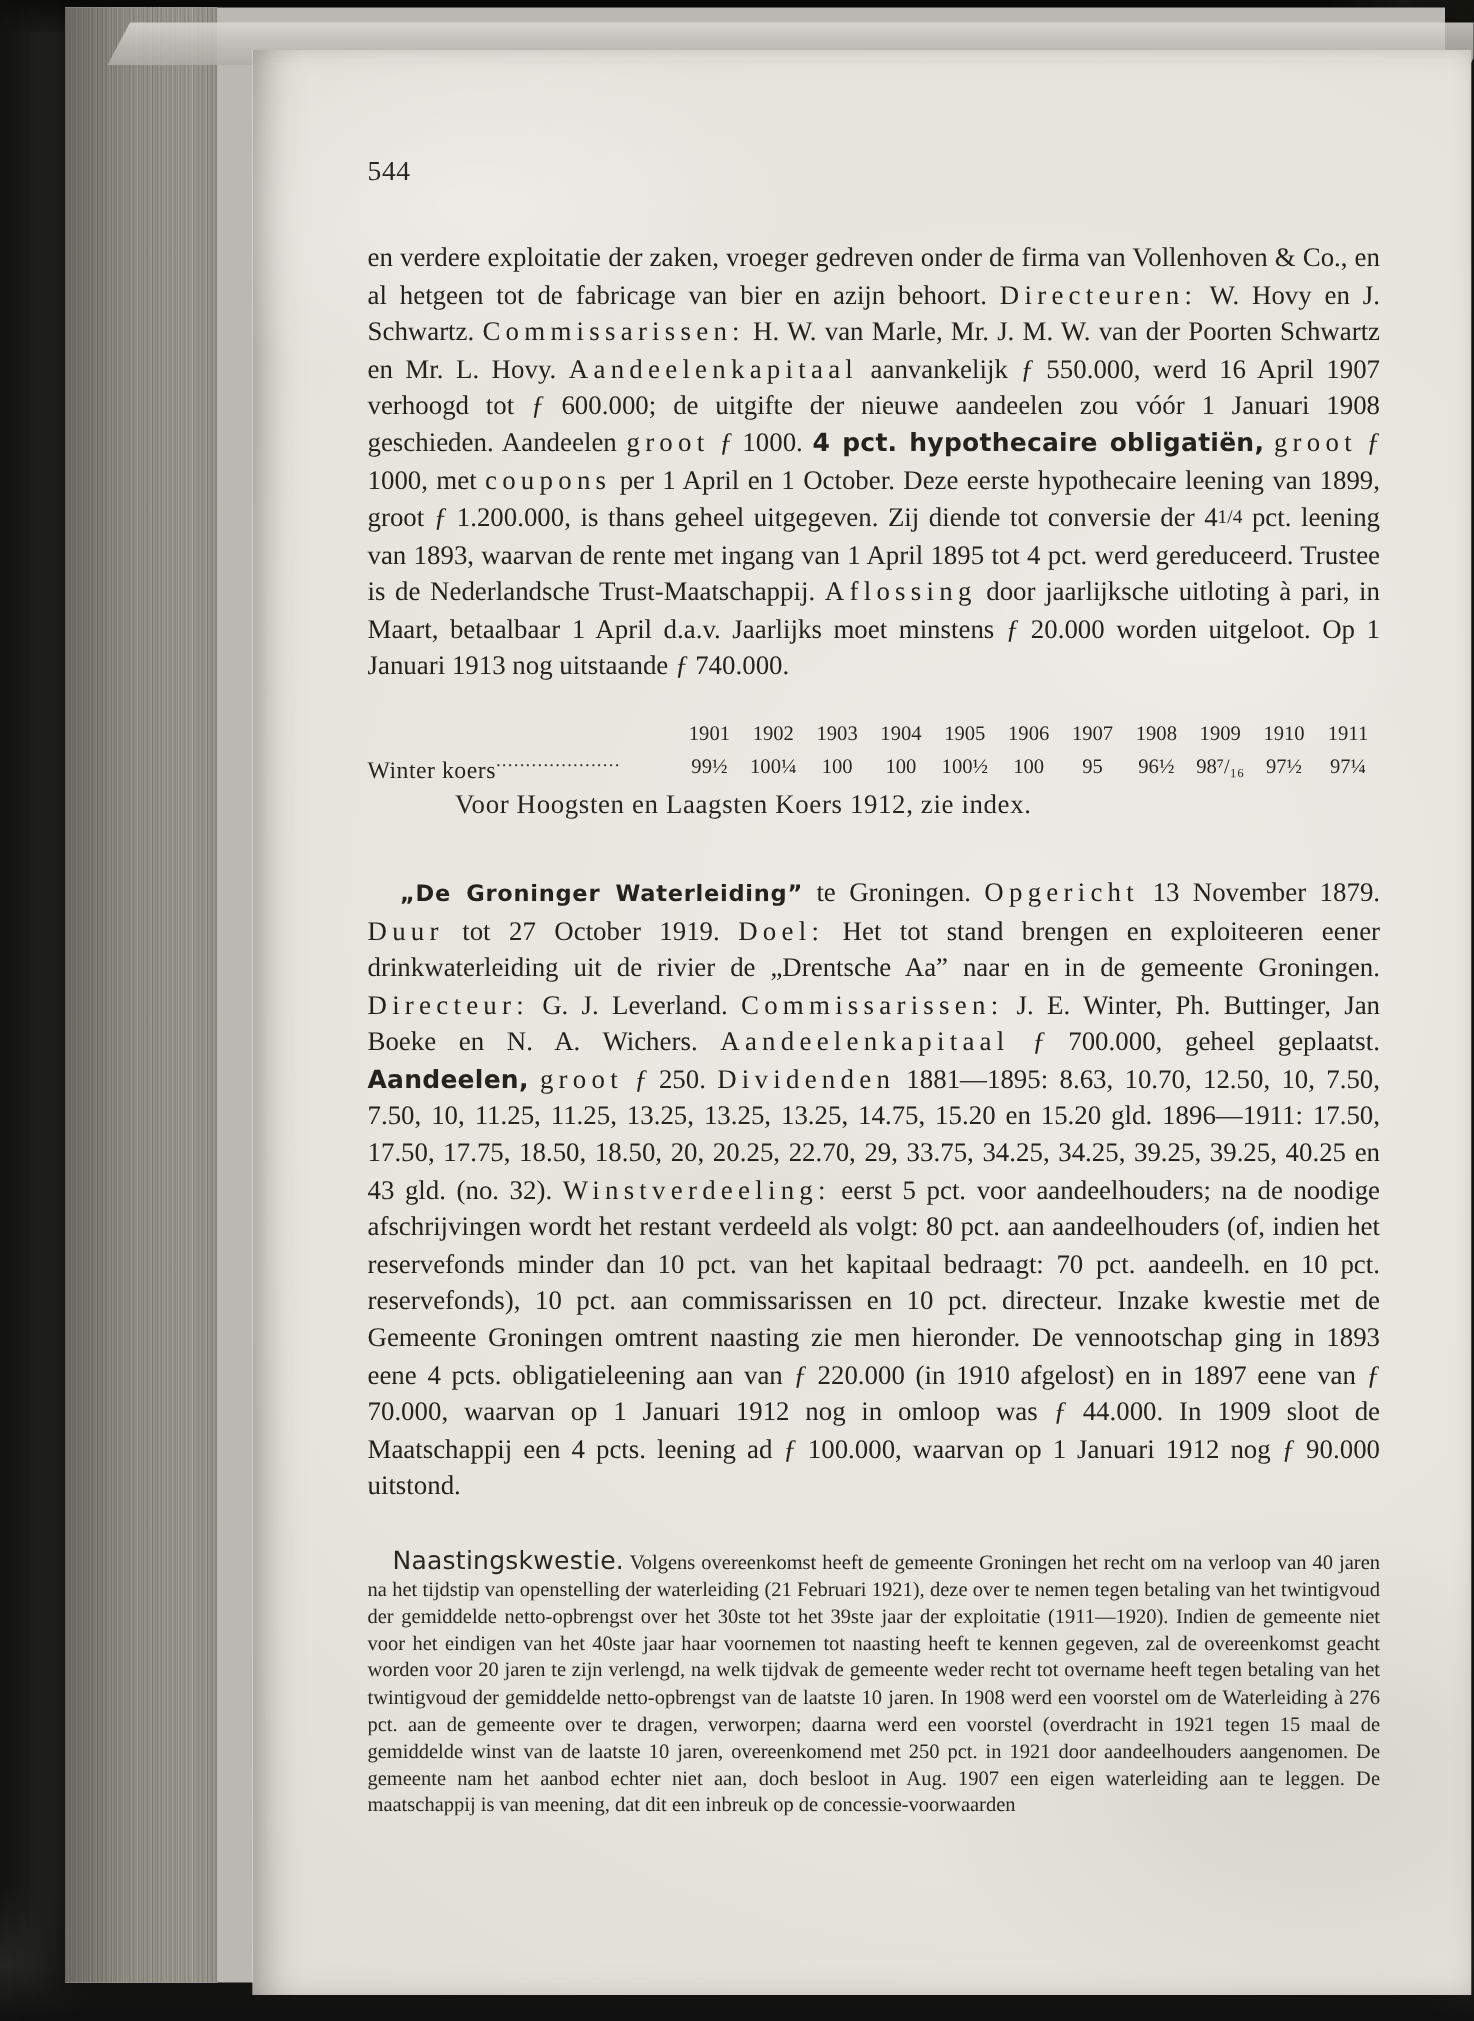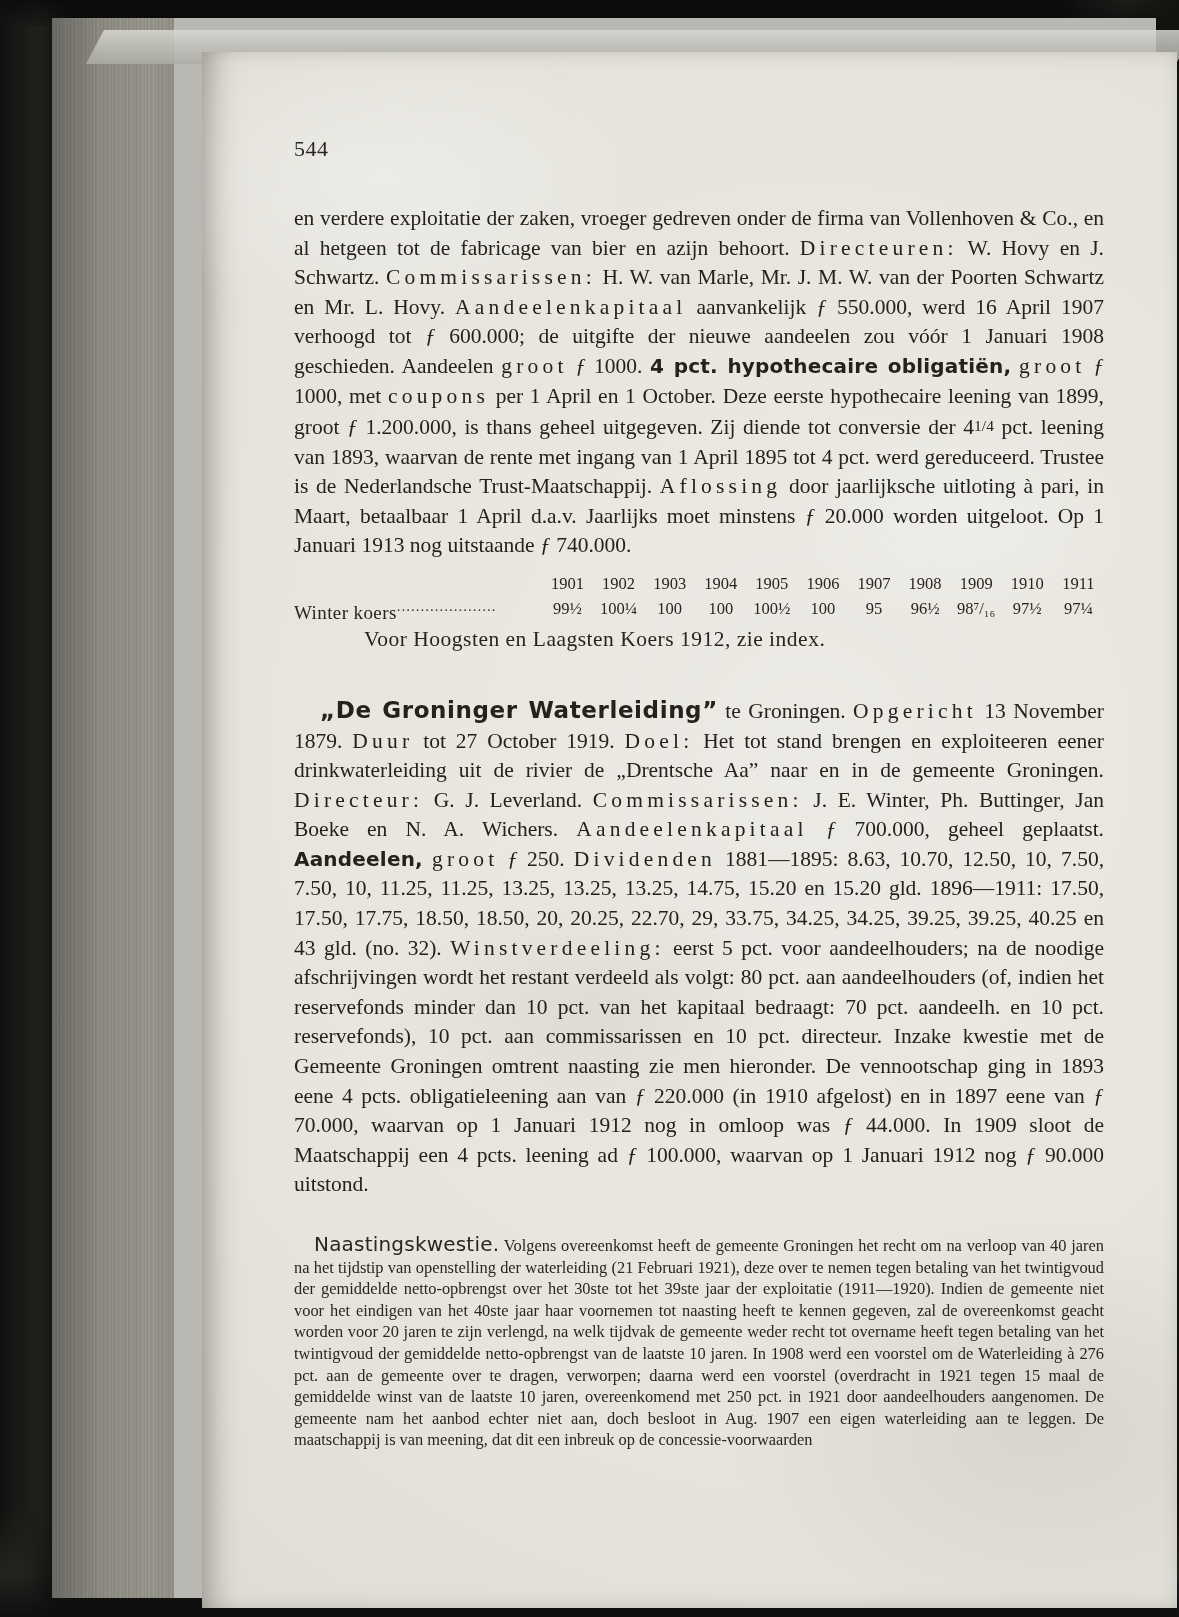--- a/index.html
+++ b/index.html
@@ -45,21 +45,21 @@
     position: absolute;
     left: 0; right: 0; top: 0;
     height: 26px;
     background: linear-gradient(180deg, #0e0e0d 0%, rgba(20,20,18,0.25) 100%);
   }
 
   
   .page-block {
     position: absolute;
     left: 52px;
-    top: 18px;
+    top: 6px;
     width: 1104px;
     height: 1580px;
     background: #b9b8b2;
     box-shadow: 0 0 28px 10px rgba(0,0,0,0.55);
   }
   .fore-edge {
     position: absolute;
     left: 0;
     top: 0;
     width: 122px;
@@ -163,21 +163,21 @@
     font-style: italic;
     font-family: "Liberation Serif", serif;
   }
   .frac {
     font-size: 0.72em;
     vertical-align: 0.18em;
   }
 
   
   .koers {
-    margin: 12px 0 2px 0;
+    margin: 28px 0 2px 0;
     font-size: 16.5px;
     line-height: 22px;
     color: #2a2822;
   }
   .koers table {
     border-collapse: collapse;
     width: 810px;
     table-layout: fixed;
   }
   .koers th, .koers td {
@@ -210,21 +210,21 @@
     margin-top: 4px;
     padding-left: 70px;
   }
 
   
   .section-gap { height: 44px; }
 
   .heading-run {
     font-family: "DejaVu Sans", "Liberation Sans", sans-serif;
     font-weight: bold;
-    font-size: 23px;
+    font-size: 18px;
     letter-spacing: 0.6px;
   }
   .indent { display: inline-block; width: 26px; }
 
   
   .fine {
     margin-top: 34px;
     font-size: 16.4px;
     line-height: 21.6px;
     text-align: justify;

